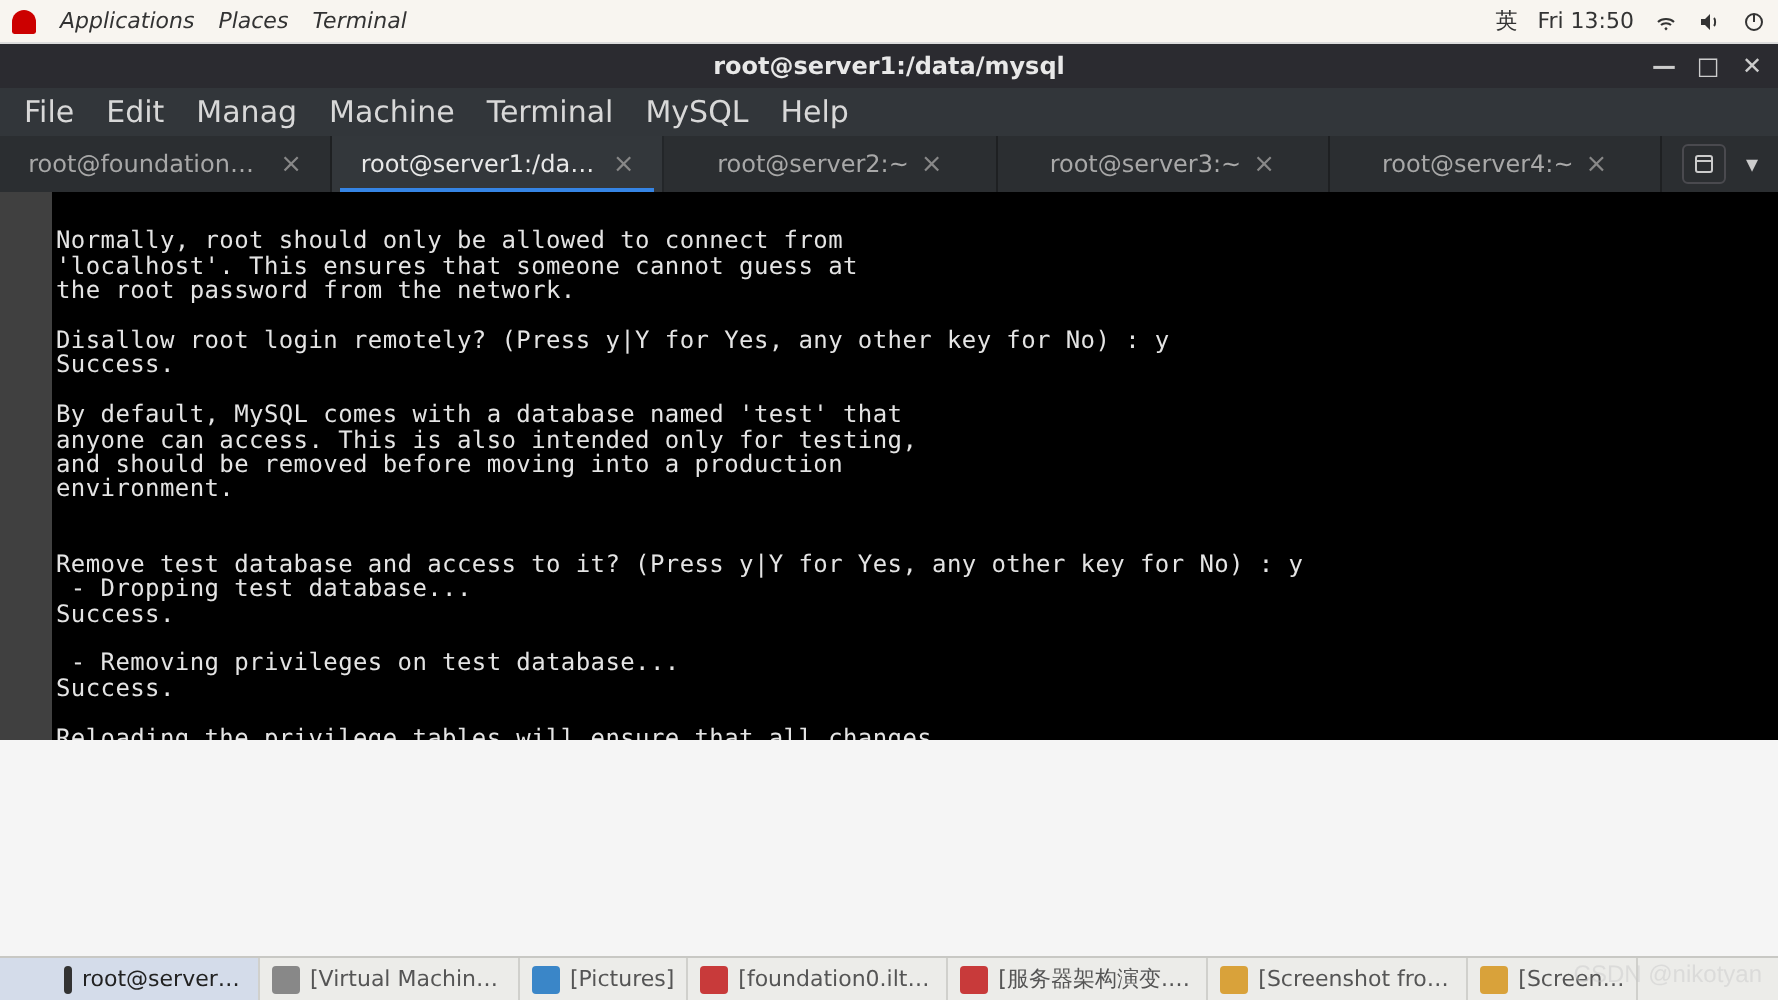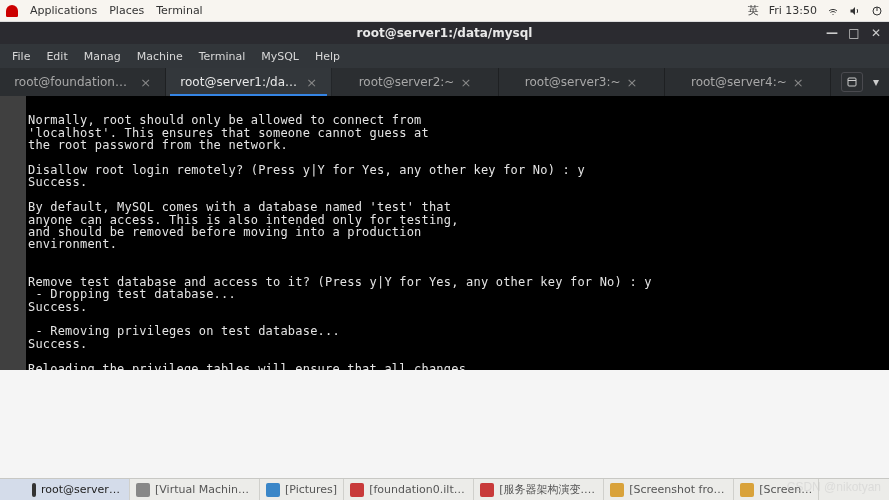--- a/index.html
+++ b/index.html
@@ -16,21 +16,21 @@
   .topbar {
     height: 22px;
     background: #f8f5f0;
     border-bottom: 1px solid #dcdcdc;
     display: flex;
     align-items: center;
     padding: 0 6px;
     font-size: 11px;
     color: #333;
   }
-  .topbar .left { display:flex; align-items:center; gap:12px; }
+  .topbar .left { display:flex; align-items:center; gap:12px;font-style:italic; }
   .topbar .spacer { flex:1; }
   .topbar .right { display:flex; align-items:center; gap:10px; }
   .hat-icon { width:12px; height:12px; background:#cc0000; border-radius:50% 50% 10% 10%; }
   .tray-icon { width:12px; height:12px; display:inline-flex; align-items:center; justify-content:center; }
   
   .win {
     position: absolute;
     left: 0; top: 22px; right: 0;
     height: 348px;
     background: #404040;
@@ -49,21 +49,21 @@
   .titlebar .controls {
     position:absolute; right:6px; top:0; height:100%;
     display:flex; align-items:center; gap:8px;
   }
   .titlebar .controls span { width:14px; height:14px; display:flex; align-items:center; justify-content:center; cursor:pointer; color:#ccc; font-size:12px;}
   .menubar {
     height: 24px;
     background: #32363a;
     display:flex; align-items:center;
     padding: 0 6px;
-    font-size:11px;
+    font-size:15px;
     color:#d8d8d8;
     gap: 4px;
   }
   .menubar span { padding:2px 6px; }
   .tabbar {
     height: 28px;
     background: #2b2e31;
     display:flex;
     align-items:stretch;
     position:relative;

